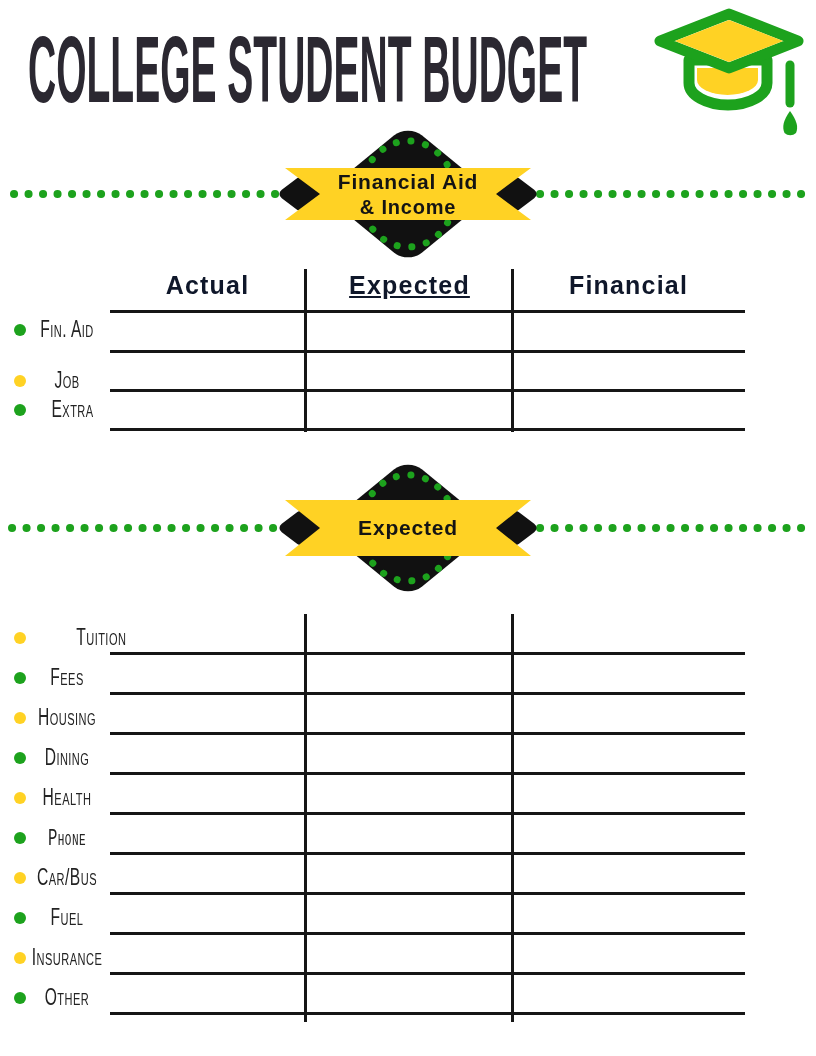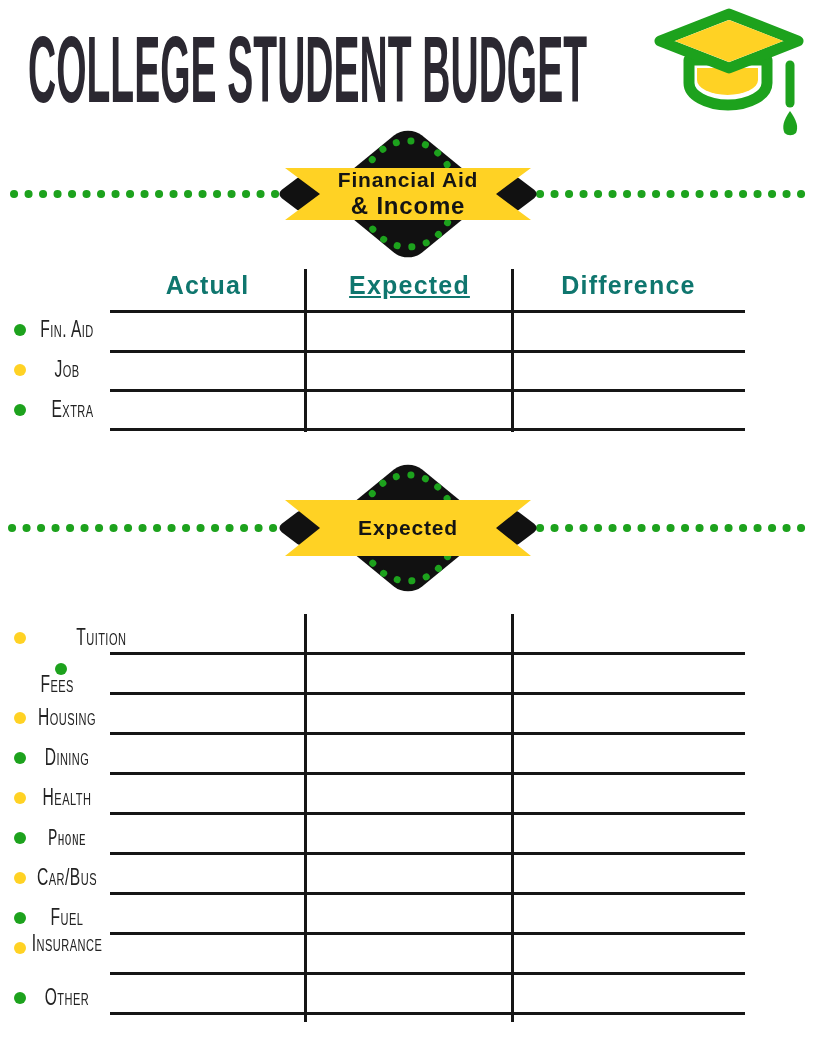--- a/index.html
+++ b/index.html
@@ -18,27 +18,27 @@
   .banner-svg{position:absolute;left:0;}
   .dotline{stroke-width:8;stroke-linecap:round;stroke-dasharray:0.1 14.4;fill:none;}
   .dotcircle{stroke-width:7;stroke-linecap:round;stroke-dasharray:0.1 14.8;fill:none;}
   .ribbon-text{
     position:absolute;left:283px;width:250px;height:56px;
     display:flex;flex-direction:column;align-items:center;justify-content:center;
     font-weight:bold;color:#141414;line-height:1.2;letter-spacing:0.8px;
     text-align:center;
   }
   .ribbon-text .ln1{font-size:21px;}
-  .ribbon-text .ln2{font-size:24px;}
+  .ribbon-text .ln2{font-size:20px;}
   
   .hline{position:absolute;height:3px;background:#161616;}
   .vline{position:absolute;width:3px;background:#161616;}
   .col-head{
     position:absolute;top:268px;height:34px;display:flex;align-items:center;justify-content:center;
-    font-size:25px;font-weight:bold;color:#0f766e;letter-spacing:1.2px;
+    font-size:25px;font-weight:bold;color:#0f172a;letter-spacing:1.2px;
   }
   .row-label{
     position:absolute;left:6px;width:102px;height:30px;
     display:flex;align-items:center;
   }
   .bullet{
     width:12px;height:12px;border-radius:50%;flex:0 0 auto;margin-left:8px;
   }
   .rl-text{
     flex:1;text-align:center;font-size:17px;color:#232323;
@@ -78,35 +78,35 @@
   <ellipse class="dotcircle" cx="408" cy="76" rx="47" ry="53" stroke="#1da21d"></ellipse>
   <polygon points="285,50 531,50 496,76 531,102 285,102 320,76" fill="#ffd224"></polygon>
 </svg>
 <div class="ribbon-text" style="top:166px;">
   <span class="ln1">Financial Aid</span>
   <span class="ln2">&amp; Income</span>
 </div>
 
 <div class="col-head" style="left:110px;width:195px;">Actual</div>
 <div class="col-head" style="left:307px;width:205px;text-decoration:underline;">Expected</div>
-<div class="col-head" style="left:512px;width:233px;">Difference</div>
+<div class="col-head" style="left:512px;width:233px;">Financial</div>
 
 <div class="vline" style="left:304px;top:269px;height:163px;"></div>
 <div class="vline" style="left:511px;top:269px;height:163px;"></div>
 
 <div class="hline" style="left:110px;top:310px;width:635px;"></div>
 <div class="hline" style="left:110px;top:350px;width:635px;"></div>
 <div class="hline" style="left:110px;top:389px;width:635px;"></div>
 <div class="hline" style="left:110px;top:428px;width:635px;"></div>
 
 <div class="row-label" style="top:315px;">
   <span class="bullet" style="background: rgb(29, 162, 29);"></span>
   <span class="rl-text">Fin. Aid</span>
 </div>
-<div class="row-label" style="top:355px;">
+<div class="row-label" style="top:366px;">
   <span class="bullet" style="background: rgb(255, 210, 36);"></span>
   <span class="rl-text">Job</span>
 </div>
 <div class="row-label" style="top:395px;gap:11px;">
   <span class="bullet" style="background: rgb(29, 162, 29);"></span>
   <span class="rl-text">Extra</span>
 </div>
 
 <svg class="banner-svg" style="top:453px;" width="816" height="152" viewBox="0 0 816 152">
   <line class="dotline" x1="12" y1="75" x2="282" y2="75" stroke="#1da21d"></line>
@@ -138,21 +138,21 @@
 <div class="hline" style="left:110px;top:852px;width:635px;"></div>
 <div class="hline" style="left:110px;top:892px;width:635px;"></div>
 <div class="hline" style="left:110px;top:932px;width:635px;"></div>
 <div class="hline" style="left:110px;top:972px;width:635px;"></div>
 <div class="hline" style="left:110px;top:1012px;width:635px;"></div>
 
 <div class="row-label" style="top:623px;gap:48px;">
   <span class="bullet" style="background: rgb(255, 210, 36);"></span>
   <span class="rl-text">Tuition</span>
 </div>
-<div class="row-label" style="top:663px;flex-direction:column;">
+<div class="row-label" style="top:663px;">
   <span class="bullet" style="background: rgb(29, 162, 29);"></span>
   <span class="rl-text">Fees</span>
 </div>
 <div class="row-label" style="top:703px;">
   <span class="bullet" style="background: rgb(255, 210, 36);"></span>
   <span class="rl-text">Housing</span>
 </div>
 <div class="row-label" style="top:743px;">
   <span class="bullet" style="background: rgb(29, 162, 29);"></span>
   <span class="rl-text">Dining</span>
@@ -166,20 +166,20 @@
   <span class="rl-text">Phone</span>
 </div>
 <div class="row-label" style="top:863px;">
   <span class="bullet" style="background: rgb(255, 210, 36);"></span>
   <span class="rl-text">Car/Bus</span>
 </div>
 <div class="row-label" style="top:903px;justify-content:space-between;">
   <span class="bullet" style="background: rgb(29, 162, 29);"></span>
   <span class="rl-text">Fuel</span>
 </div>
-<div class="row-label" style="top:924px;align-items:flex-end;">
+<div class="row-label" style="top:943px;">
   <span class="bullet" style="background: rgb(255, 210, 36);"></span>
   <span class="rl-text">Insurance</span>
 </div>
 <div class="row-label" style="top:983px;">
   <span class="bullet" style="background: rgb(29, 162, 29);"></span>
   <span class="rl-text">Other</span>
 </div>
 
 </body></html>

